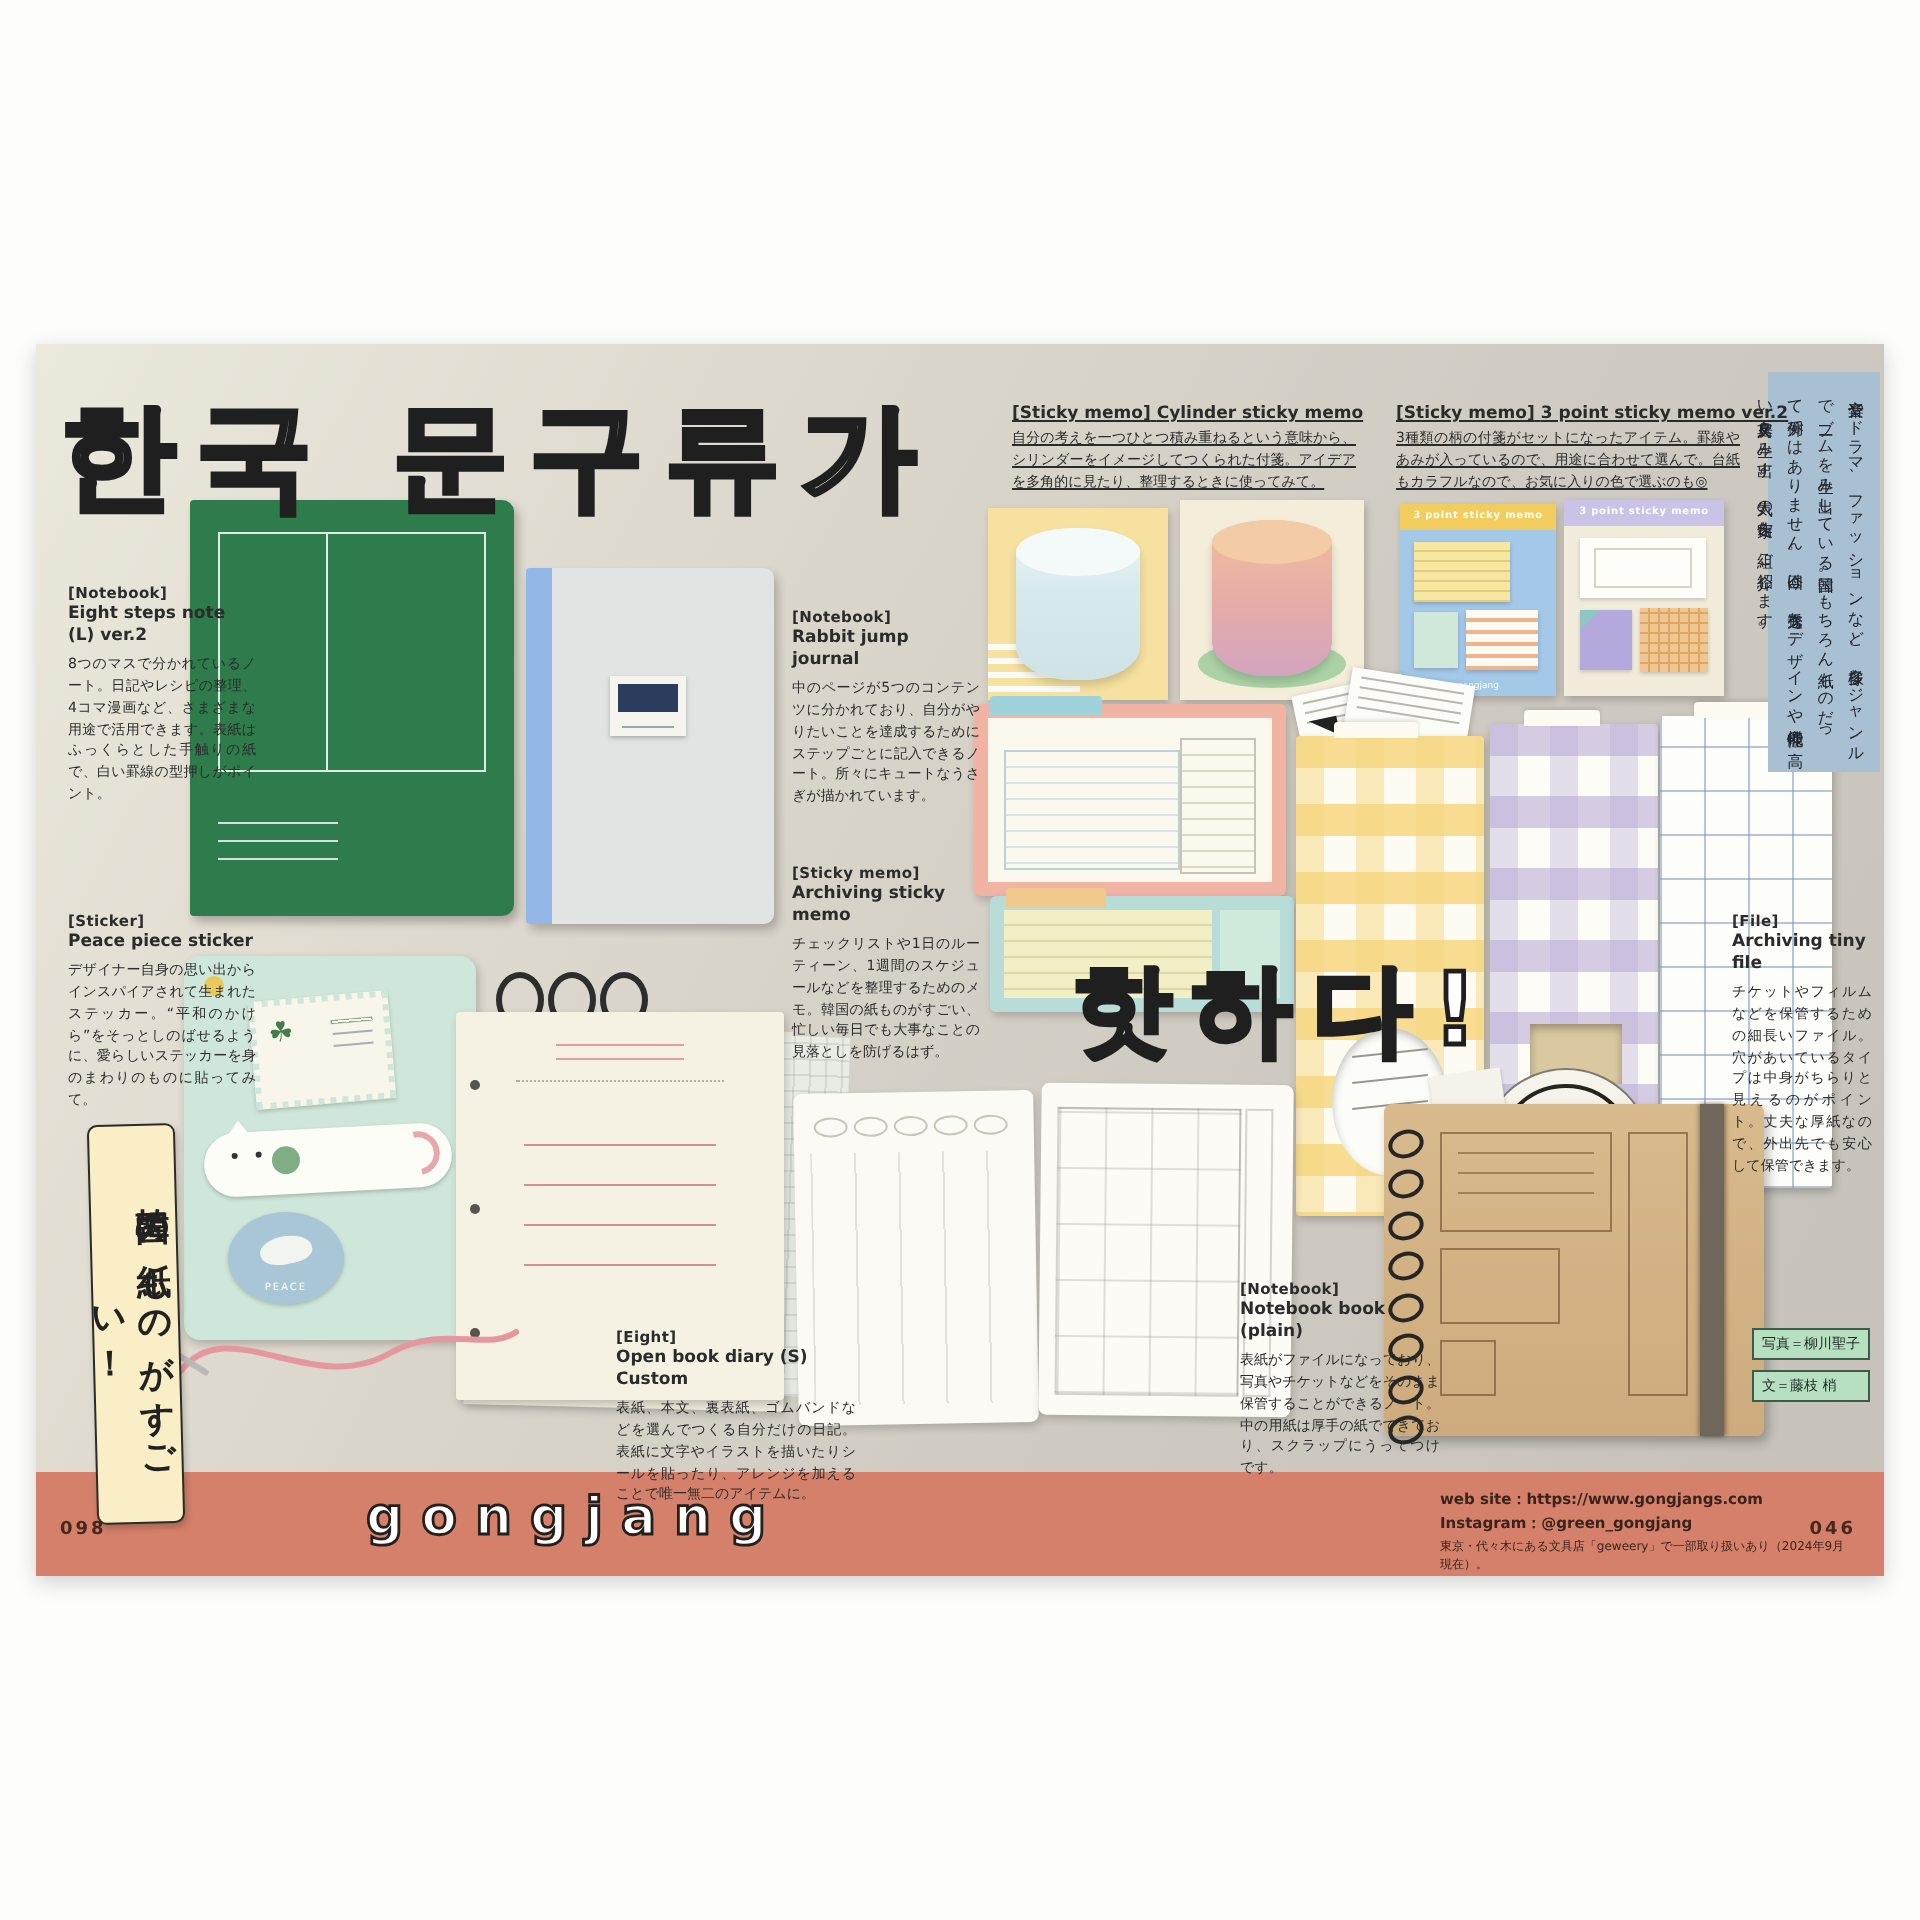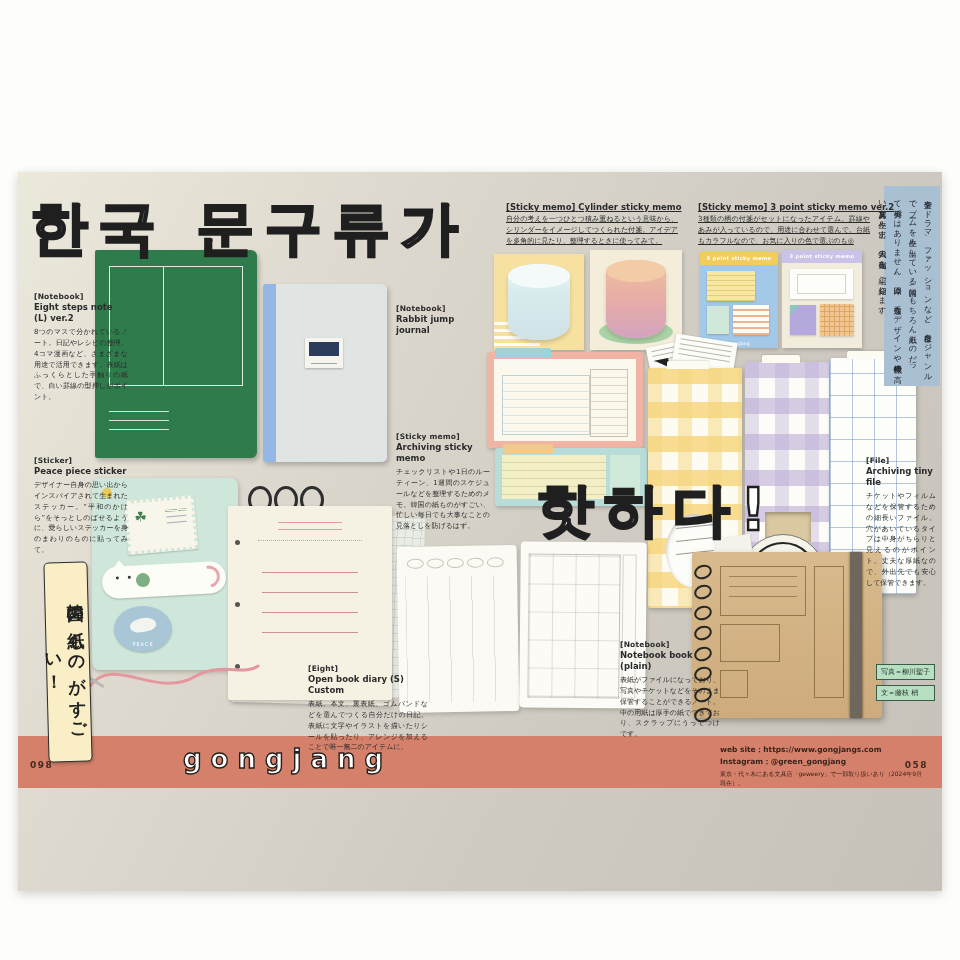--- a/index.html
+++ b/index.html
@@ -1,30 +1,30 @@
 <!DOCTYPE html>
 <html><head>
 <meta charset="utf-8">
 <style>
   html,body{margin:0;padding:0;}
   body{width:960px;height:960px;background:#fdfdfb;position:relative;
        font-family:"DejaVu Sans","Liberation Sans",sans-serif;overflow:hidden;}
   .canvas{position:absolute;inset:0;background:#fdfdfb;}
 
   
-  .spread{position:absolute;left:18px;top:172px;width:924px;height:719px;
+  .spread{position:absolute;left:18px;top:172px;width:924px;height:616px;
     background:linear-gradient(118deg,#ebe8dc 0%,#ded9ce 30%,#cfcbc2 62%,#c6c2b9 100%);
     box-shadow:0 3px 10px rgba(0,0,0,.18);overflow:hidden;}
 
   
   .hangul{position:absolute;color:#fff;font-weight:800;z-index:24;
     -webkit-text-stroke:2.4px #1f1f1f;letter-spacing:10px;white-space:nowrap;
     text-shadow:0 1px 0 rgba(0,0,0,.12);}
   .title-main{left:12px;top:18px;font-size:58px;}
-  .title-sub{left:518px;top:300px;font-size:58px;}
+  .title-sub{left:518px;top:300px;font-size:50px;}
 
   
   .tb{position:absolute;width:94px;color:#2b2b2b;z-index:18;}
   .tb .cat{font-size:7.5px;font-weight:700;letter-spacing:.2px;}
   .tb .name{font-size:8.5px;font-weight:700;line-height:1.3;margin:1px 0 3px;}
   .tb .desc{font-size:7px;line-height:1.55;text-align:justify;overflow-wrap:anywhere;}
   .tb-wide{width:172px;text-decoration:underline;}
   .tb-wide .head{font-size:8.5px;font-weight:700;margin-bottom:2px;white-space:nowrap;}
 
   .tb-eight{left:16px;top:120px;}
@@ -419,20 +419,21 @@
     <div class="banner">韓国の紙ものがすごい！</div>
 
     <div class="tb tb-eight">
       <div class="cat">[Notebook]</div>
       <div class="name">Eight steps note (L) ver.2</div>
       <div class="desc">8つのマスで分かれているノート。日記やレシピの整理、4コマ漫画など、さまざまな用途で活用できます。表紙はふっくらとした手触りの紙で、白い罫線の型押しがポイント。</div>
     </div>
     <div class="tb tb-rabbit">
       <div class="cat">[Notebook]</div>
       <div class="name">Rabbit jump journal</div>
+      <div class="desc">中のページが5つのコンテンツに分かれており、自分がやりたいことを達成するためにステップごとに記入できるノート。所々にキュートなうさぎが描かれています。</div>
     </div>
     <div class="tb tb-wide tb-cylinder">
       <div class="head">
         <span>[Sticky memo]</span>
         <span>Cylinder sticky memo</span>
       </div>
       <div class="desc">自分の考えを一つひとつ積み重ねるという意味から、シリンダーをイメージしてつくられた付箋。アイデアを多角的に見たり、整理するときに使ってみて。</div>
     </div>
     <div class="tb tb-wide tb-3point">
       <div class="head">
@@ -473,17 +474,17 @@
     </div>
 
     <div class="footer">
       <div class="pageno p-left">098</div>
       <div class="logo">gongjang</div>
       <div class="links">
         <div class="l1">web site：https://www.gongjangs.com</div>
         <div class="l1">Instagram：@green_gongjang</div>
         <div class="l2">東京・代々木にある文具店「geweery」で一部取り扱いあり（2024年9月現在）。</div>
       </div>
-      <div class="pageno p-right">058</div>
+      <div class="pageno p-right">046</div>
     </div>
 
   </div>
 </div>
 
 </body></html>

